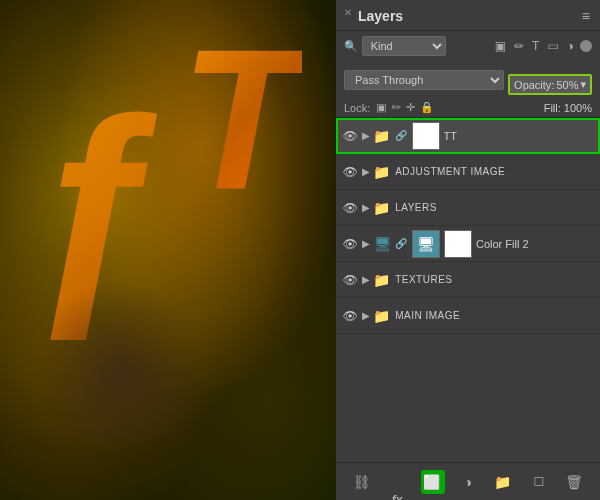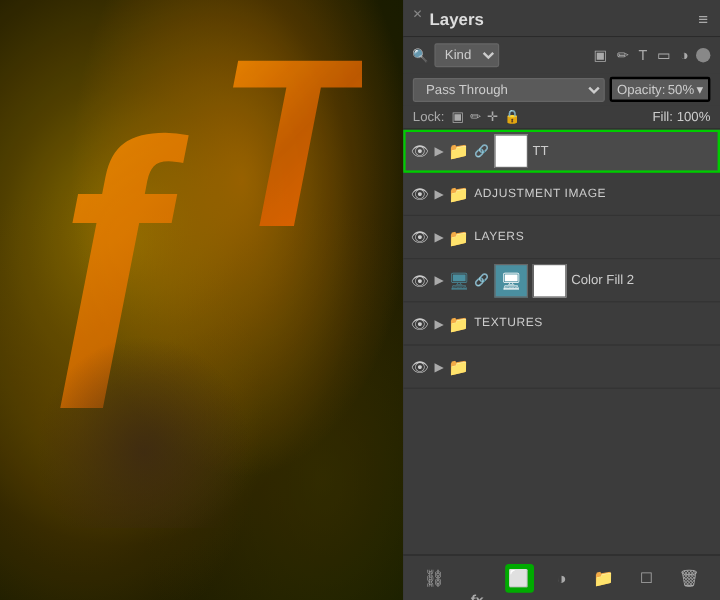--- a/index.html
+++ b/index.html
@@ -111,21 +111,21 @@
       padding: 5px 8px;
       background: #3c3c3c;
     }
     .filter-select {
       background: #5a5a5a;
       border: 1px solid #666;
       color: #ccc;
       font-size: 11px;
       padding: 2px 4px;
       border-radius: 2px;
-      width: 54px;
+      width: 84px;
     }
     .filter-icons {
       display: flex; gap: 4px; align-items: center; margin-left: auto;
     }
     .filter-icon {
       color: #aaa;
       font-size: 12px;
       cursor: pointer;
       padding: 1px 2px;
     }
@@ -150,26 +150,27 @@
       color: #ccc;
       font-size: 11px;
       padding: 2px 6px;
       border-radius: 2px;
       flex: 1;
     }
     .opacity-box {
       display: flex;
       align-items: center;
       background: #5a5a5a;
-      border: 2px solid #000000;
+      border: 2px solid #84cc16;
       border-radius: 2px;
       padding: 2px 4px;
       gap: 2px;
       font-size: 11px;
       color: #ccc;
+      margin-top: 10px;
     }
     .opacity-value {
       font-size: 11px;
       color: #ccc;
     }
 
     
     .lock-row {
       display: flex;
       align-items: center;
@@ -399,20 +400,21 @@
       <div class="layer-row">
         <span class="eye-icon">👁</span>
         <span class="chevron-icon">▶</span>
         <span class="folder-icon folder-brown">📁</span>
         <span class="layer-name small-caps">TEXTURES</span>
       </div>
       <div class="layer-row">
         <span class="eye-icon">👁</span>
         <span class="chevron-icon">▶</span>
         <span class="folder-icon folder-brown">📁</span>
+        <span class="layer-name small-caps">MAIN IMAGE</span>
       </div>
     </div>
 
   <div class="panel-footer">
     <span class="footer-icon" title="link">⛓</span>
     <span class="footer-icon" title="fx" style="font-style:italic;font-weight:bold;font-size:12px;margin-top:36px;">fx</span>
     <span class="footer-icon active-green" title="new layer">⬜</span>
     <span class="footer-icon" title="adjustment">◑</span>
     <span class="footer-icon" title="group">📁</span>
     <span class="footer-icon" title="mask" style="font-size:12px;">☐</span>

